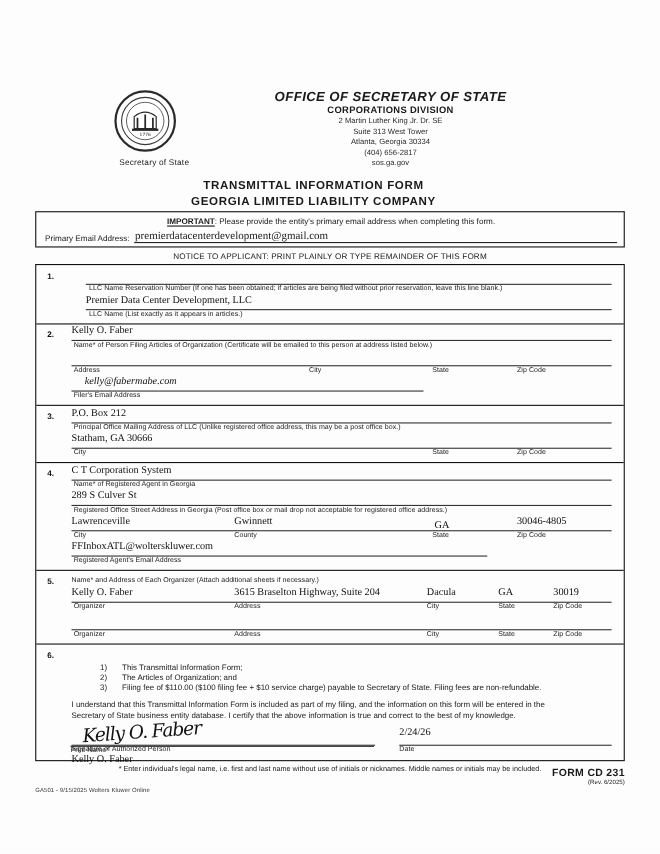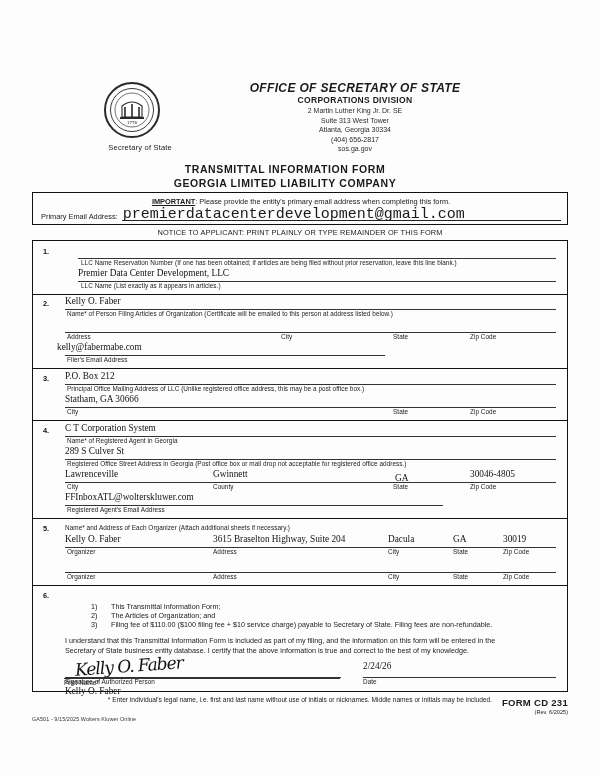--- a/index.html
+++ b/index.html
@@ -118,22 +118,22 @@
     width: 520px;
     font-size: 7.4px;
     display: flex;
     align-items: flex-end;
   }
   .email-label { white-space: nowrap; }
   .email-value {
     margin-left: 4px;
     flex: 1;
     border-bottom: 1px solid #222;
-    font-family: Liberation Mono, monospace;
-    font-size: 15px;
+    font-family: Liberation Serif, serif;
+    font-size: 10px;
     line-height: 10px;
     padding-left: 1px;
   }
 
   
   .notice {
     position: absolute;
     left: 0; top: 228px;
     width: 600px;
     text-align: center;
@@ -308,21 +308,21 @@
 
     <div class="num" style="left:10px; top:58px;">2.</div>
     <div class="val" style="left:32px; top:55px;">Kelly O. Faber</div>
     <div class="rule" style="left:32px; top:68px; width:491px;"></div>
     <div class="hint" style="left:34px; top:69px;">Name* of Person Filing Articles of Organization (Certificate will be emailed to this person at address listed below.)</div>
     <div class="rule" style="left:32px; top:91px; width:491px;"></div>
     <div class="hint" style="left:34px; top:92px;">Address</div>
     <div class="hint" style="left:248px; top:92px;">City</div>
     <div class="hint" style="left:360px; top:92px;">State</div>
     <div class="hint" style="left:437px; top:92px;">Zip Code</div>
-    <div class="val" style="left:24px; top:101px;">kelly@fabermabe.com</div>
+    <div class="val" style="left:44px; top:101px;font-style:italic;">kelly@fabermabe.com</div>
     <div class="rule" style="left:32px; top:114px; width:320px;"></div>
     <div class="hint" style="left:34px; top:115px;">Filer's Email Address</div>
     <div class="sec-divider" style="top:127px;"></div>
 
     <div class="num" style="left:10px; top:133px;">3.</div>
     <div class="val" style="left:32px; top:130px;">P.O. Box 212</div>
     <div class="rule" style="left:32px; top:143px; width:491px;"></div>
     <div class="hint" style="left:34px; top:144px;">Principal Office Mailing Address of LLC  (Unlike registered office address, this may be a post office box.)</div>
     <div class="val" style="left:32px; top:153px;">Statham, GA 30666</div>
     <div class="rule" style="left:32px; top:166px; width:491px;"></div>

